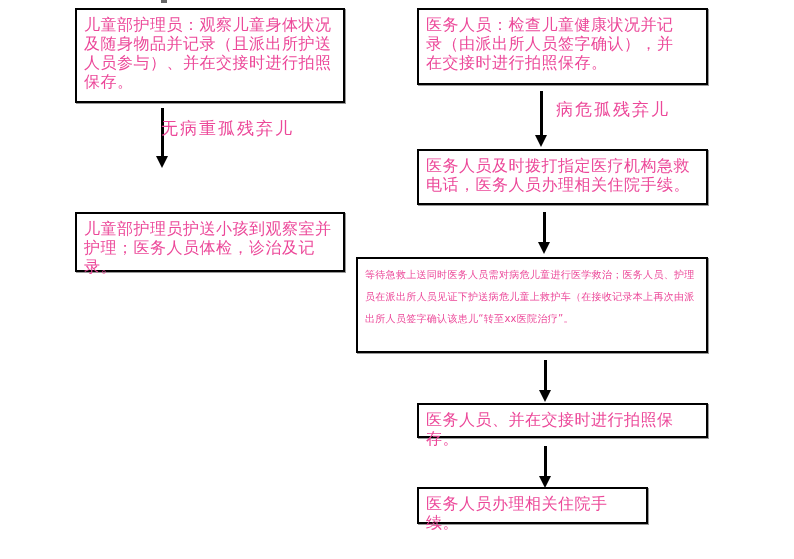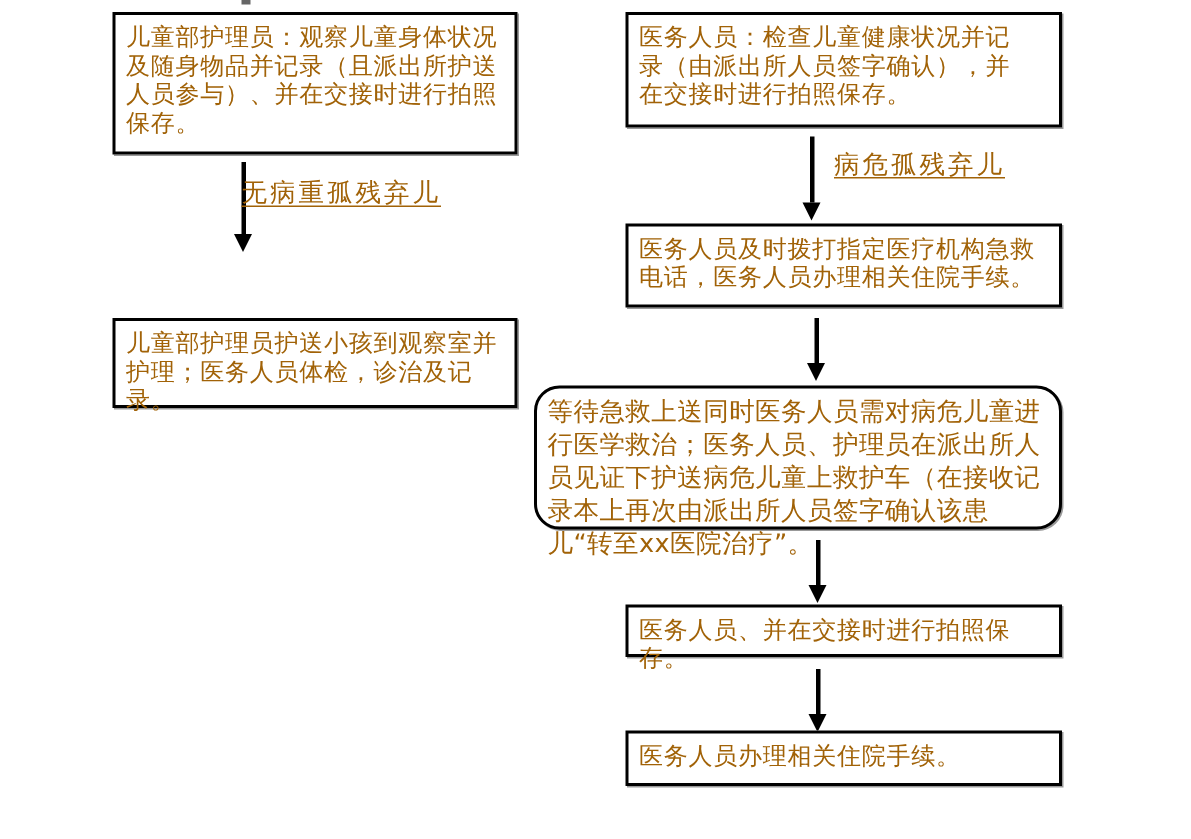--- a/index.html
+++ b/index.html
@@ -1,55 +1,54 @@
 <!DOCTYPE html>
 <html><head>
 <meta charset="utf-8">
 <style>
   html,body { margin:0; padding:0; background:#fff; }
   .stage {
     position:relative;
     width:794px; height:559px;
     background:#ffffff;
     font-family:"DejaVu Sans", sans-serif;
-    color:#a16207;
+    color:#ec4899;
     overflow:hidden;
   }
   .fbox {
     position:absolute;
     box-sizing:border-box;
     border:2px solid #000;
     background:#fff;
     box-shadow:1px 1px 0 #999;
     font-size:16px;
     line-height:19px;
     padding:5px 7px;
     letter-spacing:0.5px;
     word-break:break-all;
   }
-  .fbox.small { font-size:17px; line-height:22px; letter-spacing:0.3px;border-radius:17px; }
+  .fbox.small { font-size:10px; line-height:22px; letter-spacing:0.3px; }
   .arrow {
     position:absolute;
     display:flex;
     flex-direction:column;
     align-items:center;
     width:12px;
   }
   .arrow .shaft { width:3px; background:#000; }
   .arrow .head {
     width:0; height:0;
     border-left:6px solid transparent;
     border-right:6px solid transparent;
     border-top:12px solid #000;
   }
   .branch-label {
     position:absolute;
     font-size:17px;
     letter-spacing:2px;
-    text-decoration:underline;
     text-underline-offset:3px;
     white-space:nowrap;
   }
   .top-tick {
     position:absolute;
     left:161px; top:0;
     width:6px; height:3px;
     background:#666;
   }
 </style>
@@ -94,15 +93,15 @@
     <div class="head"></div>
   </div>
 
   <div class="fbox" style="left:417px; top:403px; width:291px; height:35px;">医务人员、并在交接时进行拍照保存。</div>
 
   <div class="arrow" style="left:539px; top:446px;">
     <div class="shaft" style="height:30px;"></div>
     <div class="head"></div>
   </div>
 
-  <div class="fbox" style="left:417px; top:487px; width:291px; height:37px;">医务人员办理相关住院手续。</div>
+  <div class="fbox" style="left:417px; top:487px; width:231px; height:37px;">医务人员办理相关住院手续。</div>
 
 </div>
 
 </body></html>

